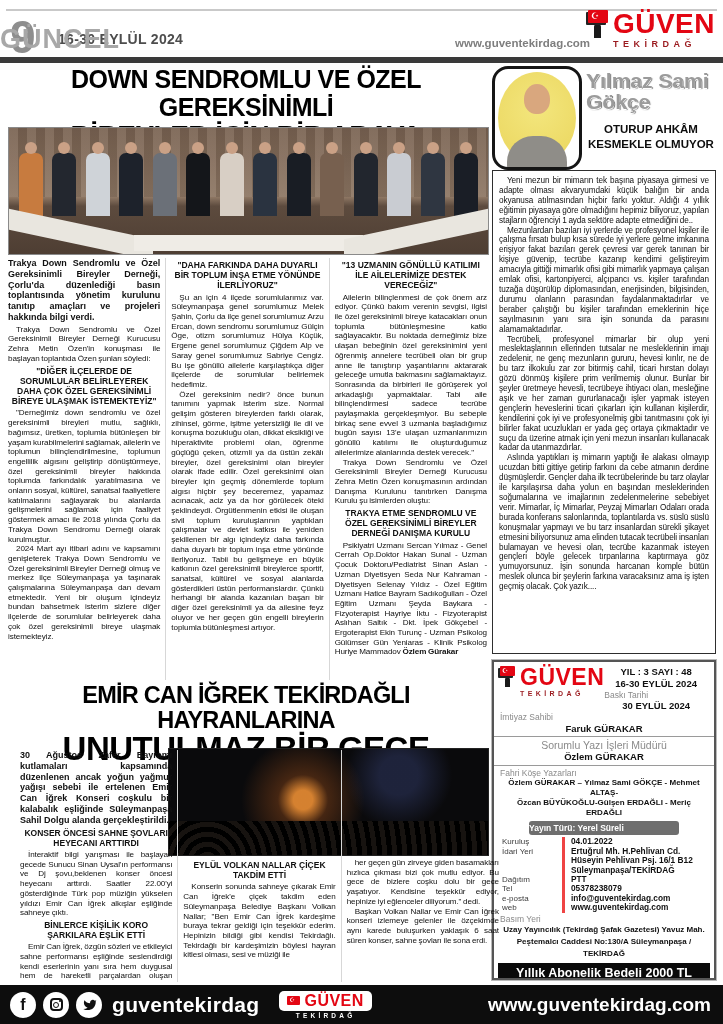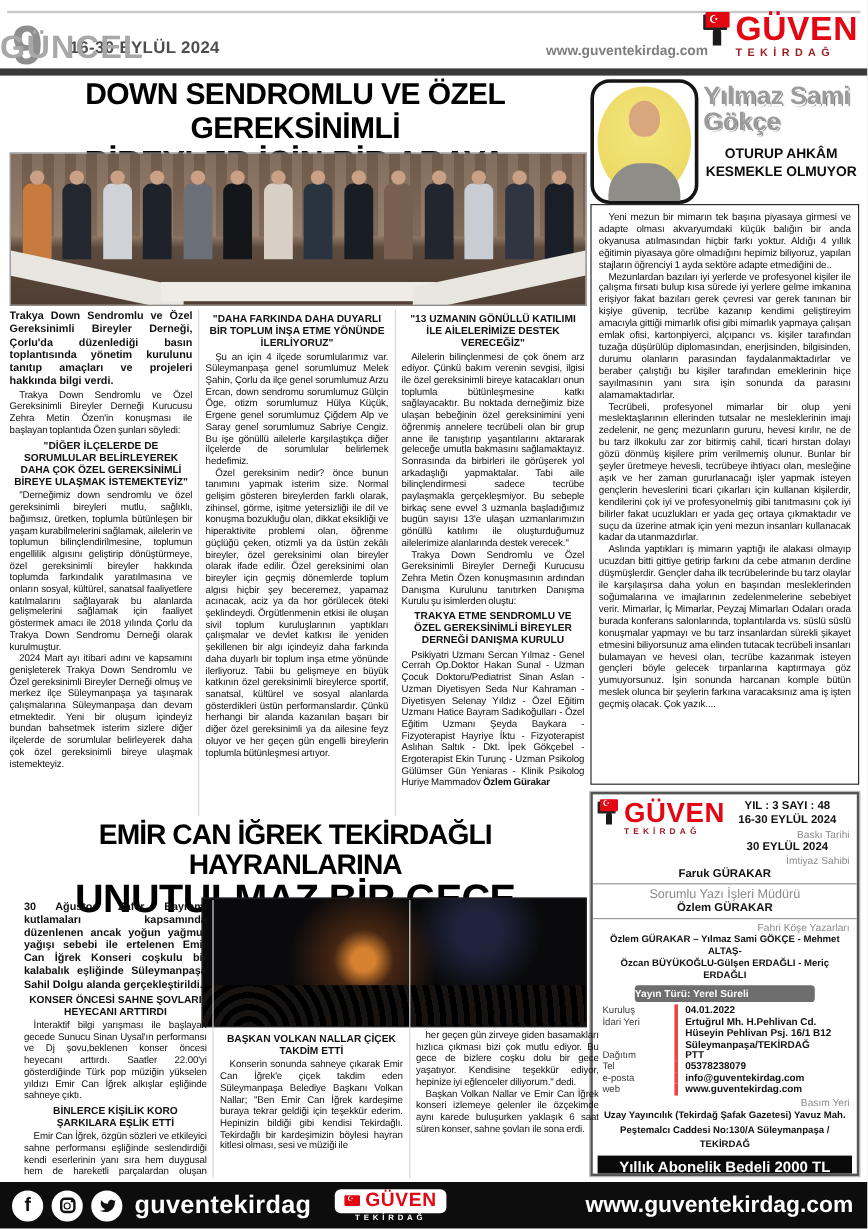--- a/index.html
+++ b/index.html
@@ -69,21 +69,21 @@
     letter-spacing:-.1px;word-spacing:-.4px;}
   
   .mast{position:absolute;left:492px;top:660px;width:224px;height:320px;border:2px solid #555;
     box-shadow:0 0 0 1px #b9b9b9;background:#fff;padding:4px 6px;overflow:hidden;box-sizing:border-box;}
   .m-top{display:flex;align-items:flex-start;}
   .m-logo .gv-title{font-size:23px;} .m-logo .gv-sub{font-size:7px;letter-spacing:3.4px;}
   .m-logo .flag{width:15px;height:10px;} .m-logo .flag::after{font-size:7px;line-height:10px;left:2px;}
   .m-logo .gv-fig{width:5px;height:10px;}
   .m-issue{flex:1;text-align:center;line-height:1.25;}
   .m-issue .b{font-weight:800;font-size:9.5px;}
-  .m-gray{color:#8a8a8a;text-align:right;font-size:8.5px;line-height:1.25;}
+  .m-gray{color:#8a8a8a;text-align:left;font-size:8.5px;line-height:1.25;}
   .m-name{font-weight:800;text-align:center;font-size:9.5px;line-height:1.2;}
   .m-editor-label{color:#8a8a8a;font-size:10.5px;text-align:center;}
   .m-authors{font-weight:800;text-align:center;font-size:8px;line-height:1.25;white-space:pre-line;}
   .m-hr{border-top:1px solid #9a9a9a;margin:2px -6px;}
   .m-badge{background:#6e6e6e;color:#fff;font-weight:700;border-radius:3px;
     width:150px;margin:3px auto 2px;padding:2px 0;font-size:8.5px;}
   .m-rows{margin:1px 0;}
   .mrow{display:flex;}
   .ml{width:58px;color:#3c3c3c;white-space:pre-line;font-size:8px;line-height:9.4px;padding:0 2px;}
   .mv{flex:1;font-weight:700;border-left:3px solid #ef4444;padding-left:6px;white-space:pre-line;
@@ -274,21 +274,21 @@
   </div>
   <div class="a2-cols">
     <div class="ncol">
         <p class="blk-lead">30 Ağustos Zafer Bayramı kutlamaları kapsamında düzenlenen ancak yoğun yağmur yağışı sebebi ile ertelenen Emir Can İğrek Konseri coşkulu bir kalabalık eşliğinde Süleymanpaşa Sahil Dolgu alanda gerçekleştirildi.</p>
         <p class="blk-sub">KONSER ÖNCESİ SAHNE ŞOVLARI HEYECANI ARTTIRDI</p>
         <p class="blk-p">İnteraktif bilgi yarışması ile başlayan gecede Sunucu Sinan Uysal'ın performansı ve Dj şovu,beklenen konser öncesi heyecanı arttırdı. Saatler 22.00'yi gösterdiğinde Türk pop müziğin yükselen yıldızı Emir Can İğrek alkışlar eşliğinde sahneye çıktı.</p>
         <p class="blk-sub">BİNLERCE KİŞİLİK KORO ŞARKILARA EŞLİK ETTİ</p>
         <p class="blk-p">Emir Can İğrek, özgün sözleri ve etkileyici sahne performansı eşliğinde seslendirdiği kendi eserlerinin yanı sıra hem duygusal hem de hareketli parçalardan oluşan repertuarıyla Süleymanpaşalı müzikseverleri adeta büyülerken, şarkılarına binlerce Süleymanpaşalıdan oluşan bir koro eşlik etti.</p>
       </div>
     <div class="ncol padtop">
-        <p class="blk-sub">BAŞKAN VOLKAN NALLAR ÇİÇEK TAKDİM ETTİ</p>
+        <p class="blk-sub">EYLÜL VOLKAN NALLAR ÇİÇEK TAKDİM ETTİ</p>
         <p class="blk-p">Konserin sonunda sahneye çıkarak Emir Can İğrek'e çiçek takdim eden Süleymanpaşa Belediye Başkanı Volkan Nallar; "Ben Emir Can İğrek kardeşime buraya tekrar geldiği için teşekkür ederim. Hepinizin bildiği gibi kendisi Tekirdağlı. Tekirdağlı bir kardeşimizin böylesi hayran kitlesi olması, sesi ve müziği ile</p>
       </div>
     <div class="ncol padtop">
         <p class="blk-p">her geçen gün zirveye giden basamakları hızlıca çıkması bizi çok mutlu ediyor. Bu gece de bizlere coşku dolu bir gece yaşatıyor. Kendisine teşekkür ediyor, hepinize iyi eğlenceler diliyorum." dedi.</p>
         <p class="blk-p">Başkan Volkan Nallar ve Emir Can İğrek konseri izlemeye gelenler ile özçekimde aynı karede buluşurken yaklaşık 6 saat süren konser, sahne şovları ile sona erdi.</p>
       </div>
   </div>
 
   <div class="footer">
     <div class="f-icons">

